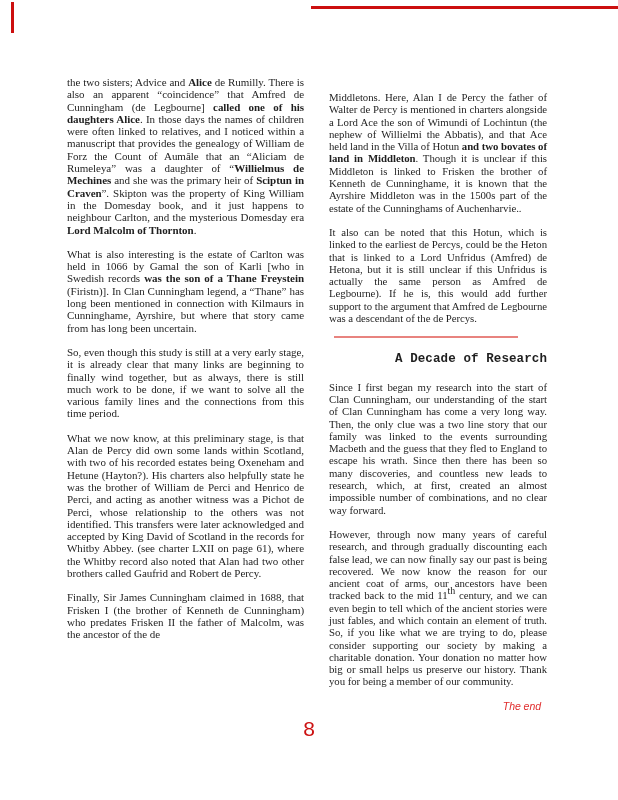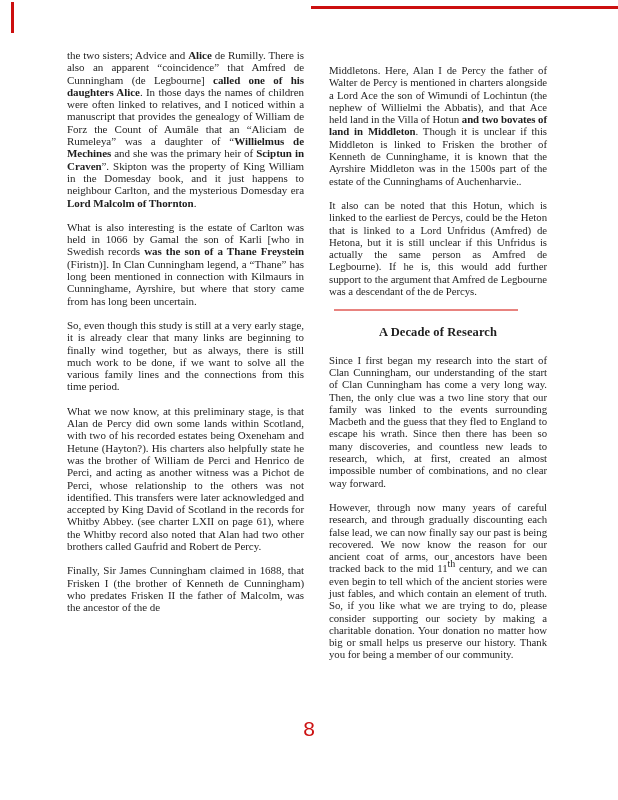--- a/index.html
+++ b/index.html
@@ -20,37 +20,38 @@
     background: var(--border-red, #cc0f0f);
   }
   .top-rule {
     position: absolute;
     left: 311px; top: 6px;
     right: 0; height: 3px;
     background: var(--border-red, #cc0f0f);
   }
   .text-column {
     position: absolute;
-    top: 49px;
+    top: 76px;
     font-size: 11px;
     line-height: 12.3px;
     text-align: justify;
     letter-spacing: -0.05px;
   }
   .col-left  { left: 67px;  width: 237px; }
   .col-right { left: 329px; width: 218px; font-size: 10.8px; margin-top: 15px; }
   .para { margin: 0 0 12px 0; }
   .para .bold { font-weight: bold; }
   .para sup { font-size: 10px; line-height: 0; }
   .heading {
     font-size: 12.5px;
     font-weight: bold;
-    text-align: center;
+    text-align: right;
     margin: 0 0 15px 0;
     letter-spacing: 0.1px;
+    font-family: Liberation Mono, monospace;
   }
   .separator {
     width: 184px; height: 2px;
     margin: 3px 0 15px 5px;
     background: var(--separator-pink, #e8837f);
   }
   .end-marker {
     text-align: right;
     padding-right: 6px;
     margin-top: 2px;
@@ -83,16 +84,17 @@
       <p class="para"><span>What we now know, at this preliminary stage, is that Alan de Percy did own some lands within Scotland, with two of his recorded estates being Oxeneham and Hetune (Hayton?). His charters also helpfully state he was the brother of William de Perci and Henrico de Perci, and acting as another witness was a Pichot de Perci, whose relationship to the others was not identified. This transfers were later acknowledged and accepted by King David of Scotland in the records for Whitby Abbey. (see charter LXII on page 61), where the Whitby record also noted that Alan had two other brothers called Gaufrid and Robert de Percy.</span></p>
       <p class="para"><span>Finally, Sir James Cunningham claimed in 1688, that Frisken I (the brother of Kenneth de Cunningham) who predates Frisken II the father of Malcolm, was the ancestor of the de</span></p>
     </div>
   <div class="text-column col-right">
       <p class="para"><span>Middletons. Here, Alan I de Percy the father of Walter de Percy is mentioned in charters alongside a Lord Ace the son of Wimundi of Lochintun (the nephew of Willielmi the Abbatis), and that Ace held land in the Villa of Hotun </span><span class="bold">and two bovates of land in Middleton</span><span>. Though it is unclear if this Middleton is linked to Frisken the brother of Kenneth de Cunninghame, it is known that the Ayrshire Middleton was in the 1500s part of the estate of the Cunninghams of Auchenharvie..</span></p>
       <p class="para"><span>It also can be noted that this Hotun, which is linked to the earliest de Percys, could be the Heton that is linked to a Lord Unfridus (Amfred) de Hetona, but it is still unclear if this Unfridus is actually the same person as Amfred de Legbourne). If he is, this would add further support to the argument that Amfred de Legbourne was a descendant of the de Percys.</span></p>
       <div class="separator"></div>
       <div class="heading">A Decade of Research</div>
       <p class="para"><span>Since I first began my research into the start of Clan Cunningham, our understanding of the start of Clan Cunningham has come a very long way. Then, the only clue was a two line story that our family was linked to the events surrounding Macbeth and the guess that they fled to England to escape his wrath. Since then there has been so many discoveries, and countless new leads to research, which, at first, created an almost impossible number of combinations, and no clear way forward.</span></p>
       <p class="para"><span>However, through now many years of careful research, and through gradually discounting each false lead, we can now finally say our past is being recovered. We now know the reason for our ancient coat of arms, our ancestors have been tracked back to the mid 11</span><sup>th</sup><span> century, and we can even begin to tell which of the ancient stories were just fables, and which contain an element of truth. So, if you like what we are trying to do, please consider supporting our society by making a charitable donation. Your donation no matter how big or small helps us preserve our history. Thank you for being a member of our community.</span></p>
+      <div class="end-marker">The end</div>
     </div>
 
   <div class="page-number">8</div>
 </div>
 
 </body></html>

